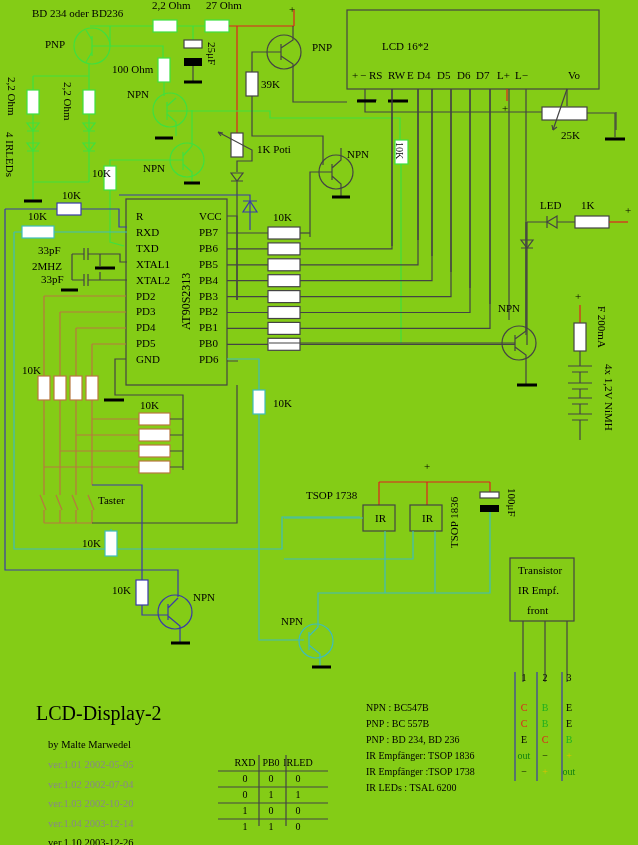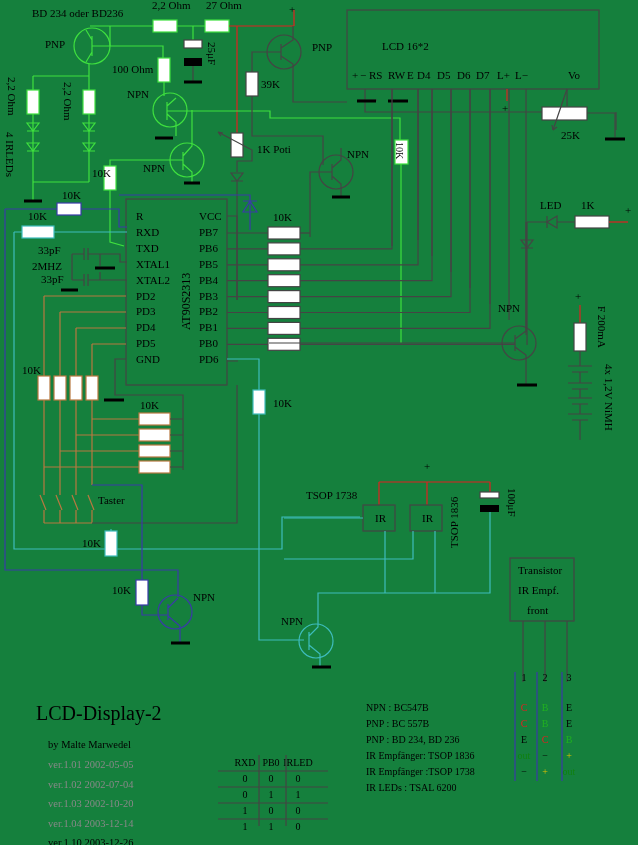--- a/index.html
+++ b/index.html
@@ -1,16 +1,16 @@
 <!DOCTYPE html>
 <html><head>
 <meta charset="utf-8">
 <style>
   html,body{margin:0;padding:0;background:#fff;}
-  #root{position:relative;width:638px;height:845px;overflow:hidden;background:#15803d;}
+  #root{position:relative;width:638px;height:845px;overflow:hidden;background:#84cc16;}
   svg{position:absolute;left:0;top:0;}
   text{font-family:"Liberation Serif","DejaVu Serif",serif;fill:#000;}
   .lbl{font-size:11px;}
   .blk{stroke:#444;fill:none;stroke-width:1.2;}
   .grn{stroke:#3fe03f;fill:none;stroke-width:1.2;}
   .red{stroke:#e02020;fill:none;stroke-width:1.2;}
   .blu{stroke:#3a3aa8;fill:none;stroke-width:1.2;}
   .cyn{stroke:#3ebcbc;fill:none;stroke-width:1.2;}
   .brn{stroke:#b87840;fill:none;stroke-width:1.2;}
   .gnd{stroke:#000;stroke-width:3;}

